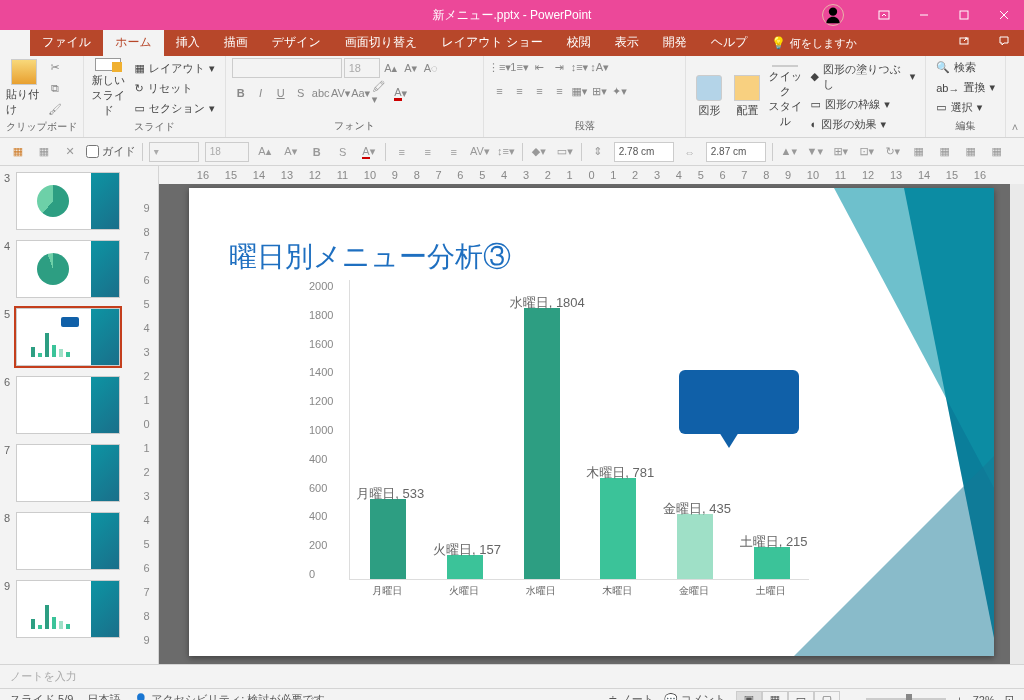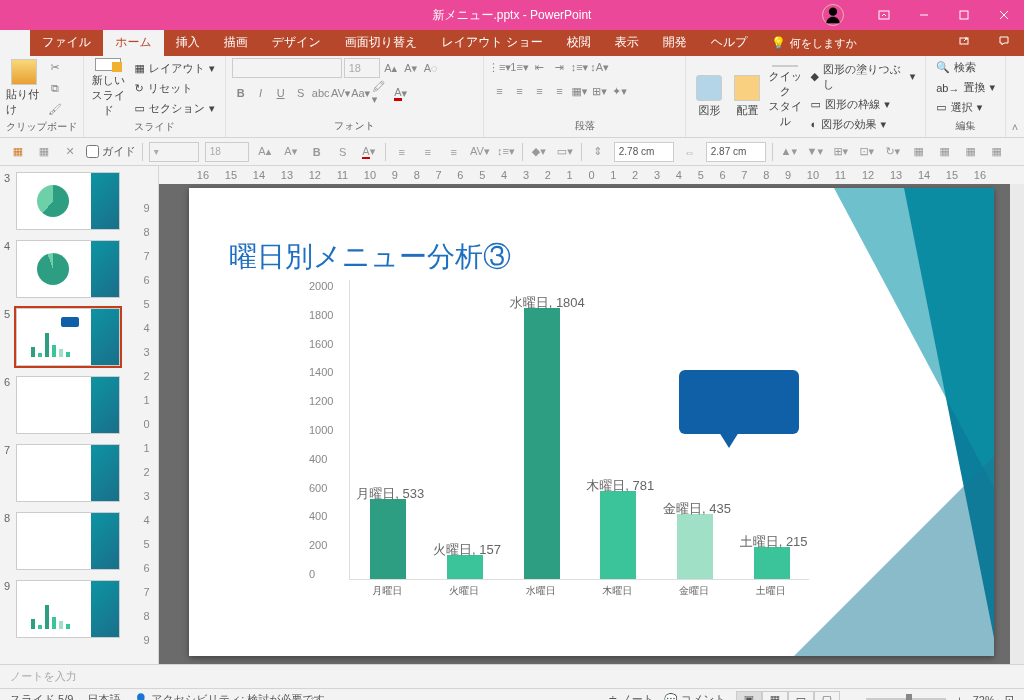--- a/index.html
+++ b/index.html
@@ -443,21 +443,21 @@
           <div class="plot" id="plot">
               <div class="bar" style="left: 20.3333px; height: 79.95px; background: rgb(45, 158, 130);">
                 <div class="bar-label">月曜日, 533</div>
               </div>
               <div class="bar" style="left: 97px; height: 23.55px; background: rgb(59, 195, 153);">
                 <div class="bar-label">火曜日, 157</div>
               </div>
               <div class="bar" style="left: 173.667px; height: 270.6px; background: rgb(45, 158, 130);">
                 <div class="bar-label">水曜日, 1804</div>
               </div>
-              <div class="bar" style="left: 250.333px; height: 88px; background: rgb(59, 195, 153);">
+              <div class="bar" style="left: 250.333px; height: 101px; background: rgb(59, 195, 153);">
                 <div class="bar-label">木曜日, 781</div>
               </div>
               <div class="bar" style="left: 327px; height: 65.25px; background: rgb(159, 224, 199);">
                 <div class="bar-label">金曜日, 435</div>
               </div>
               <div class="bar" style="left: 403.667px; height: 32.25px; background: rgb(59, 195, 153);">
                 <div class="bar-label">土曜日, 215</div>
               </div>
             </div>
           <div class="x-labels" id="xlabels">

